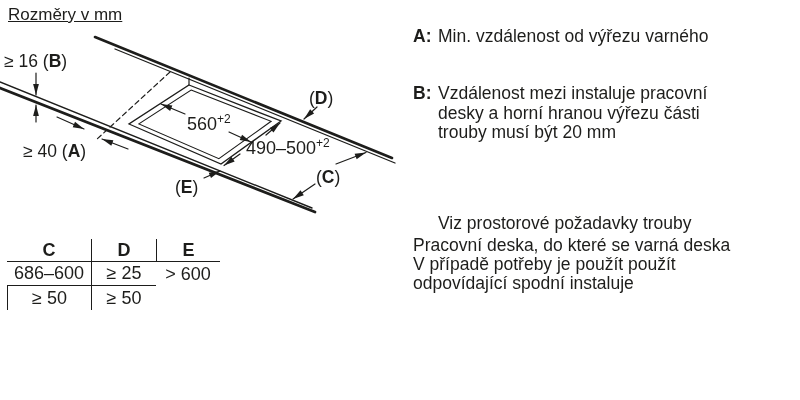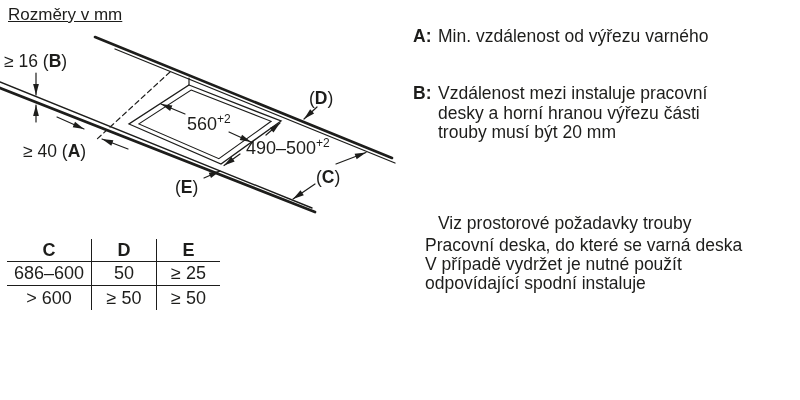--- a/index.html
+++ b/index.html
@@ -76,21 +76,20 @@
     <text x="316" y="183" font-size="17.5"><tspan>(</tspan><tspan font-weight="bold">C</tspan><tspan>)</tspan></text>
     <text x="175" y="193" font-size="17.5"><tspan>(</tspan><tspan font-weight="bold">E</tspan><tspan>)</tspan></text>
   </svg>
 
   <div class="dims-table">
     <div class="cell hdr b-bottom">C</div>
     <div class="cell hdr b-bottom b-left">D</div>
     <div class="cell hdr b-bottom b-left">E</div>
 
     <div class="cell b-bottom">686–600</div>
-    <div class="cell b-bottom b-left">50</div>
     <div class="cell b-bottom b-left">≥ 25</div>
 
     <div class="cell">&gt; 600</div>
     <div class="cell b-left">≥ 50</div>
     <div class="cell b-left">≥ 50</div>
   </div>
 
   <div class="note" style="left:413px; top:27px;">
     <div class="note-label">A:</div>
     <div>
@@ -102,19 +101,19 @@
     <div class="note-label">B:</div>
     <div>
       <div class="line">Vzdálenost mezi instaluje pracovní</div>
       <div class="line">desky a horní hranou výřezu části</div>
       <div class="line">trouby musí být 20 mm</div>
     </div>
   </div>
 
   <div class="para" style="left:438px; top:177px;margin-top:37px;">Viz prostorové požadavky trouby</div>
 
-  <div class="para" style="left:413px; top:236px;margin-left:12px;">
+  <div class="para" style="left:413px; top:236px;">
     <div class="line">Pracovní deska, do které se varná deska</div>
-    <div class="line">V případě vydržet je nutné použít</div>
+    <div class="line">V případě potřeby je použít použít</div>
     <div class="line">odpovídající spodní instaluje</div>
   </div>
 
 </div>
 
 </body></html>

